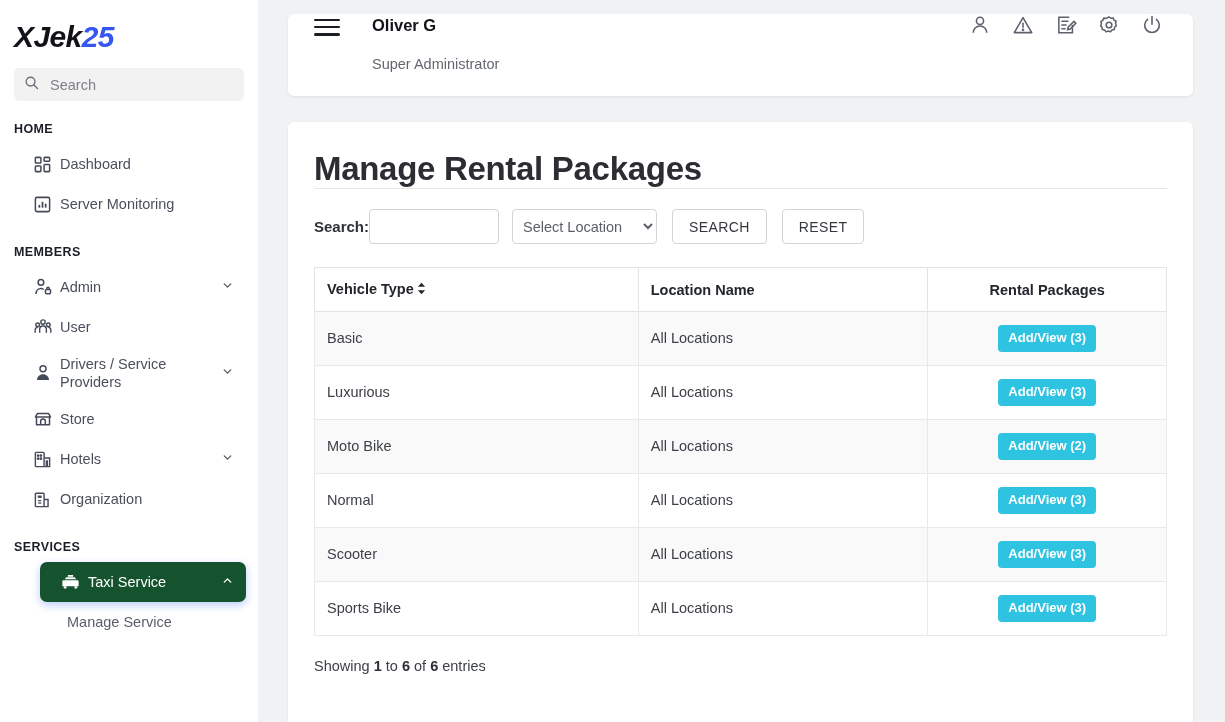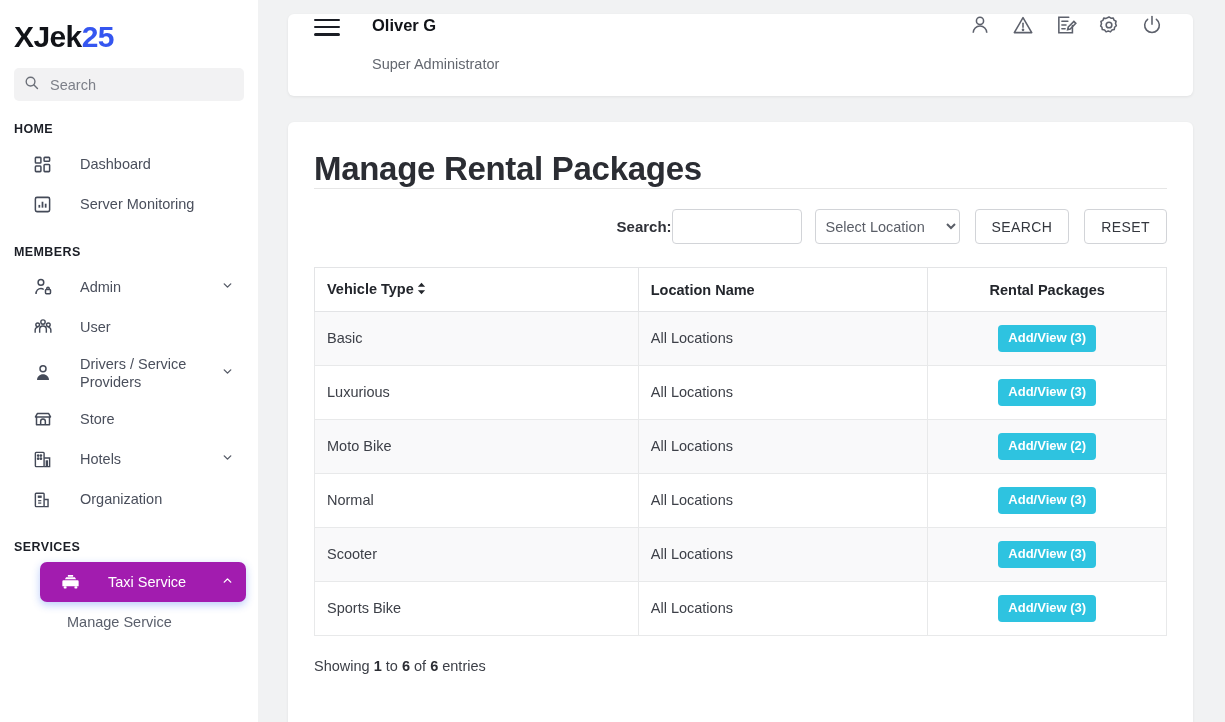--- a/index.html
+++ b/index.html
@@ -20,20 +20,21 @@
     overflow: hidden;
     position: relative;
     padding: 0;
   }
   .logo {
     font-size: 30px; font-weight: bold;
     letter-spacing: -0.6px;
     padding: 22px 0 14px 14px;
     color: #111318;
     line-height: 1;
+    font-style: italic;
   }
   .logo .accent { color: #3556f0; }
 
   .search-wrap {
     margin: 2px 14px 0 14px;
     height: 33px;
     background: #f2f2f3;
     border-radius: 5px;
     display: flex; align-items: center;
     padding: 0 10px;
@@ -49,36 +50,36 @@
   .search-input::placeholder { color: #7d8089; }
 
   .section-title {
     font-size: 12.5px; font-weight: bold; letter-spacing: 0.4px;
     color: #1b1e26;
     padding: 21px 0 8px 14px;
   }
 
   .nav-item {
     display: flex; align-items: center;
-    gap: 27px;
+    gap: 7px;
     padding: 8px 14px 8px 20px;
     margin: 0 12px;
     border-radius: 7px;
     color: #4a4f5c;
     font-size: 14.5px;
     cursor: pointer;
     min-height: 40px;
     position: relative;
   }
   .nav-item .label { flex: 1; line-height: 1.25; }
   .nav-item .ico { width: 21px; height: 21px; flex: 0 0 21px;
                    display: flex; align-items: center; justify-content: center; }
   .nav-item .chev { flex: 0 0 auto; margin-right: -2px; }
   .nav-item.active {
-    background: #a21caf; color: #ffffff;
+    background: #14532d; color: #ffffff;
     box-shadow: 0 3px 9px rgba(31,88,240,0.30);
     margin-left: 40px;
   }
   .nav-item.sub {
     padding-left: 55px; color: #5a5f6b; font-size: 14.5px;
   }
 
   
   .main {
     flex: 1; height: 722px;
@@ -107,21 +108,21 @@
   .topbar-icons .ti { cursor: pointer; display: flex; }
 
   .content-card { padding: 28px 26px 20px 26px; min-height: 620px; }
   .page-title {
     font-size: 33px; font-weight: bold; color: #2b2d33;
     letter-spacing: -0.3px;
     margin: 0 0 15px 0;
     border-bottom: 1px solid #e6e6e6;
   }
 
-  .filter-row { display: flex; align-items: center; margin: 20px 0 23px 0; justify-content: flex-end; }
+  .filter-row { display: flex; align-items: center; margin: 20px 0 23px 0; }
   .filter-label { font-size: 15px; font-weight: bold; color: #2f3138; margin-right: 0px; }
   .txt-input {
     width: 130px; height: 35px;
     border: 1px solid #d2d4d8; border-radius: 4px;
     padding: 0 8px; outline: none;
     font-family: "Liberation Sans", sans-serif; font-size: 14px;
     color: #33363d; background: #fff;
   }
   .sel {
     margin-left: 13px;

